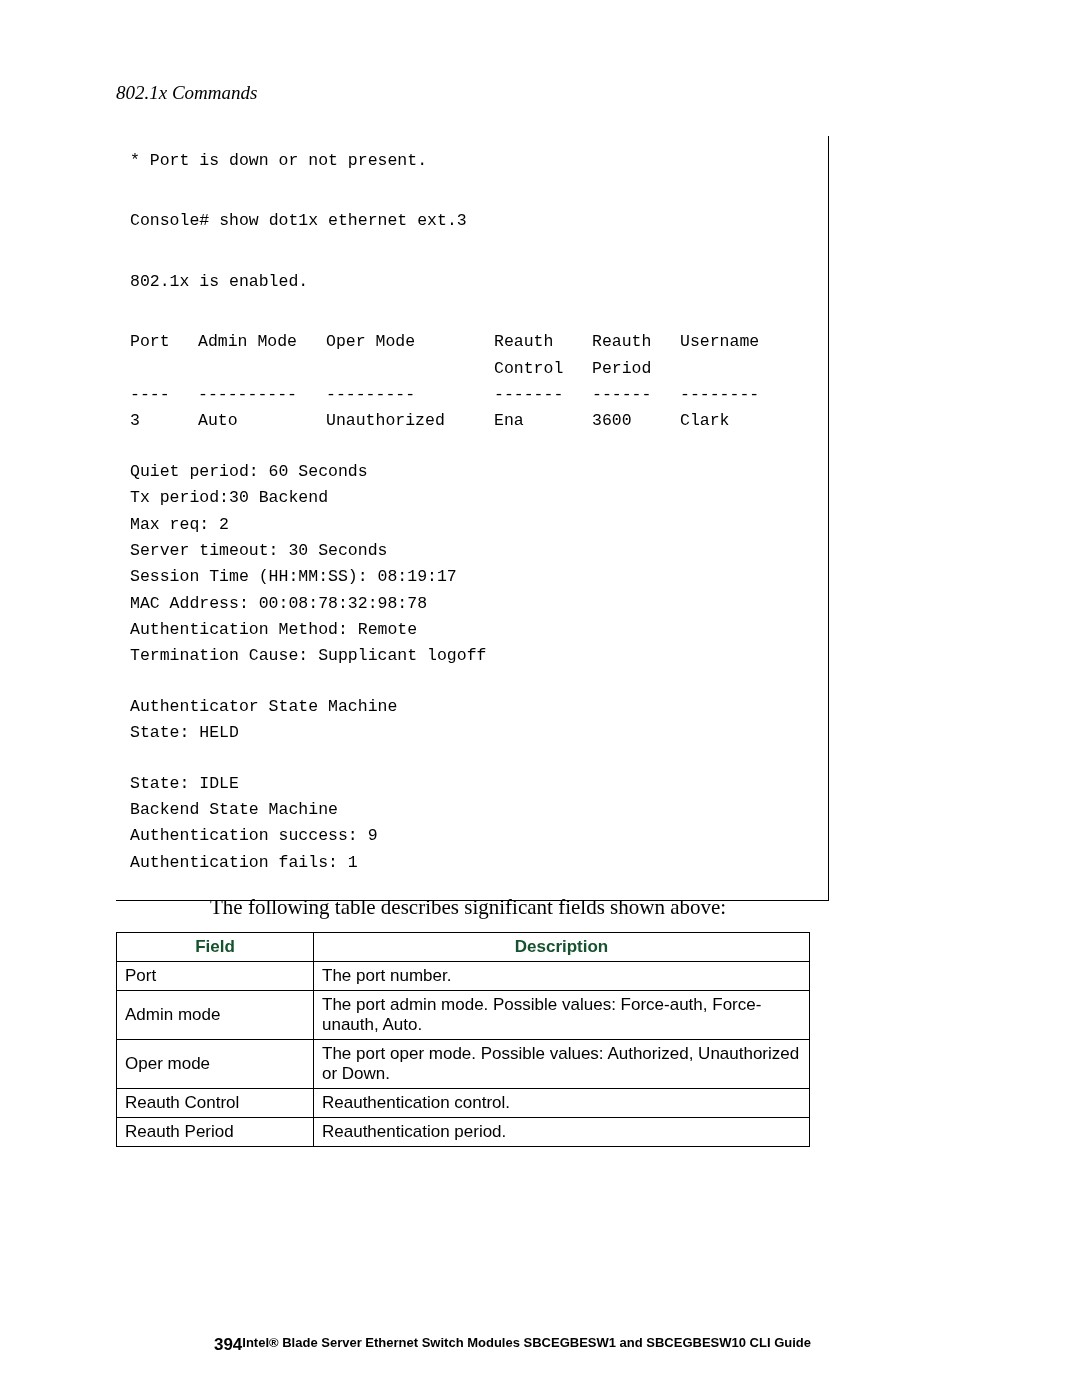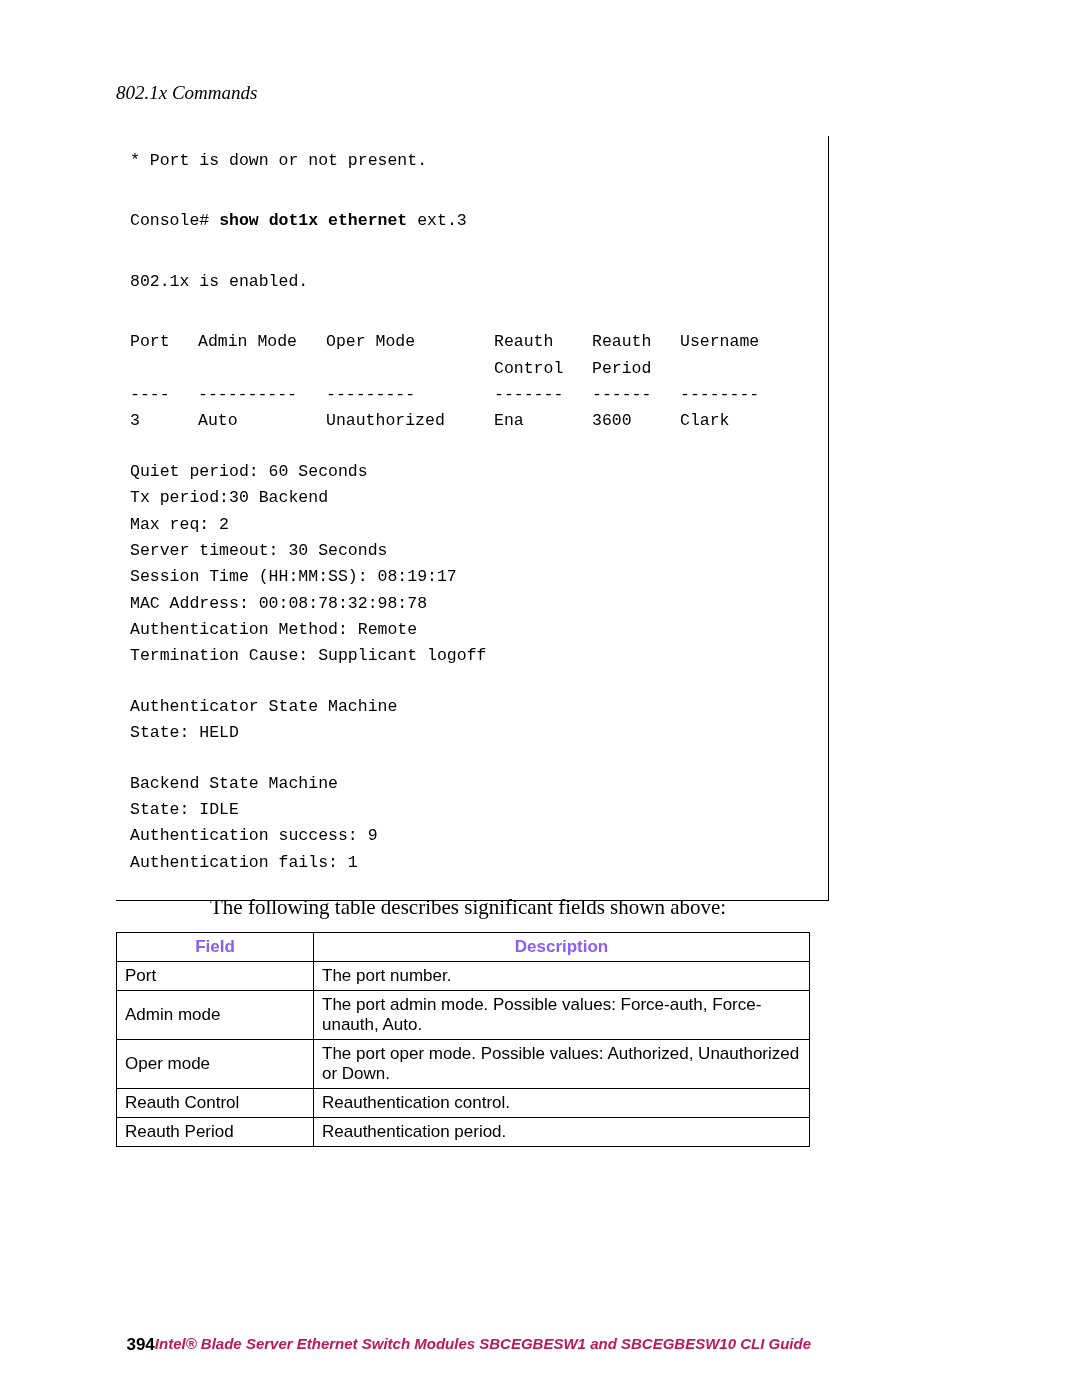--- a/index.html
+++ b/index.html
@@ -29,21 +29,21 @@
     height: 740px;
     border-right: 1px solid #000;
     border-bottom: 1px solid #000;
     padding: 12px 8px 12px 14px;
     font-family: "Courier New", Courier, monospace;
     font-size: 16.5px;
     line-height: 1.6;
     box-sizing: content-box;
   }
   .console-box .line { white-space: pre; }
-  .cmd-bold { font-weight: bold; }
+  .cmd-bold { font-weight: normal; }
   .spacer { height: 24px; }
   .spacer-lg { height: 34px; }
 
   .table-caption {
     position: absolute;
     top: 895px;
     left: 210px;
     font-family: "Times New Roman", Times, serif;
     font-size: 21px;
   }
@@ -58,43 +58,42 @@
     font-size: 17px;
   }
   .field-table th, .field-table td {
     border: 1px solid #000;
     padding: 4px 8px;
     text-align: left;
     vertical-align: middle;
     height: 20px;
   }
   .field-table th {
-    color: #8b5cf6;
+    color: #14532d;
     font-weight: bold;
     text-align: center;
   }
   .field-table th.col-field { width: 180px; }
 
   .footer {
     position: absolute;
     bottom: 42px;
     left: 116px;
     width: 695px;
     display: flex;
     justify-content: flex-end;
     font-family: Arial, Helvetica, sans-serif;
   }
   .footer .pg {
     font-size: 17px;
     font-weight: bold;
   }
   .footer .title {
-    font-size: 15px;
-    font-style: italic;
-    color: #be185d;
+    font-size: 13px;
+    color: #000000;
     font-weight: bold;
   }
 </style>
 </head>
 <body>
 
 <div class="header">802.1x Commands</div>
 
 <div class="console-box">
   <div class="line">* Port is down or not present.</div>
@@ -121,22 +120,22 @@
   <div class="line">Session Time (HH:MM:SS): 08:19:17</div>
   <div class="line">MAC Address: 00:08:78:32:98:78</div>
   <div class="line">Authentication Method: Remote</div>
   <div class="line">Termination Cause: Supplicant logoff</div>
 
   <div class="spacer"></div>
   <div class="line">Authenticator State Machine</div>
   <div class="line">State: HELD</div>
 
   <div class="spacer"></div>
+  <div class="line">State: IDLE</div>
   <div class="line">Backend State Machine</div>
-  <div class="line">State: IDLE</div>
   <div class="line">Authentication success: 9</div>
   <div class="line">Authentication fails: 1</div>
 </div>
 
 <div class="table-caption">The following table describes significant fields shown above:</div>
 
 <table class="field-table">
   <thead>
     <tr>
       <th class="col-field">Field</th>

